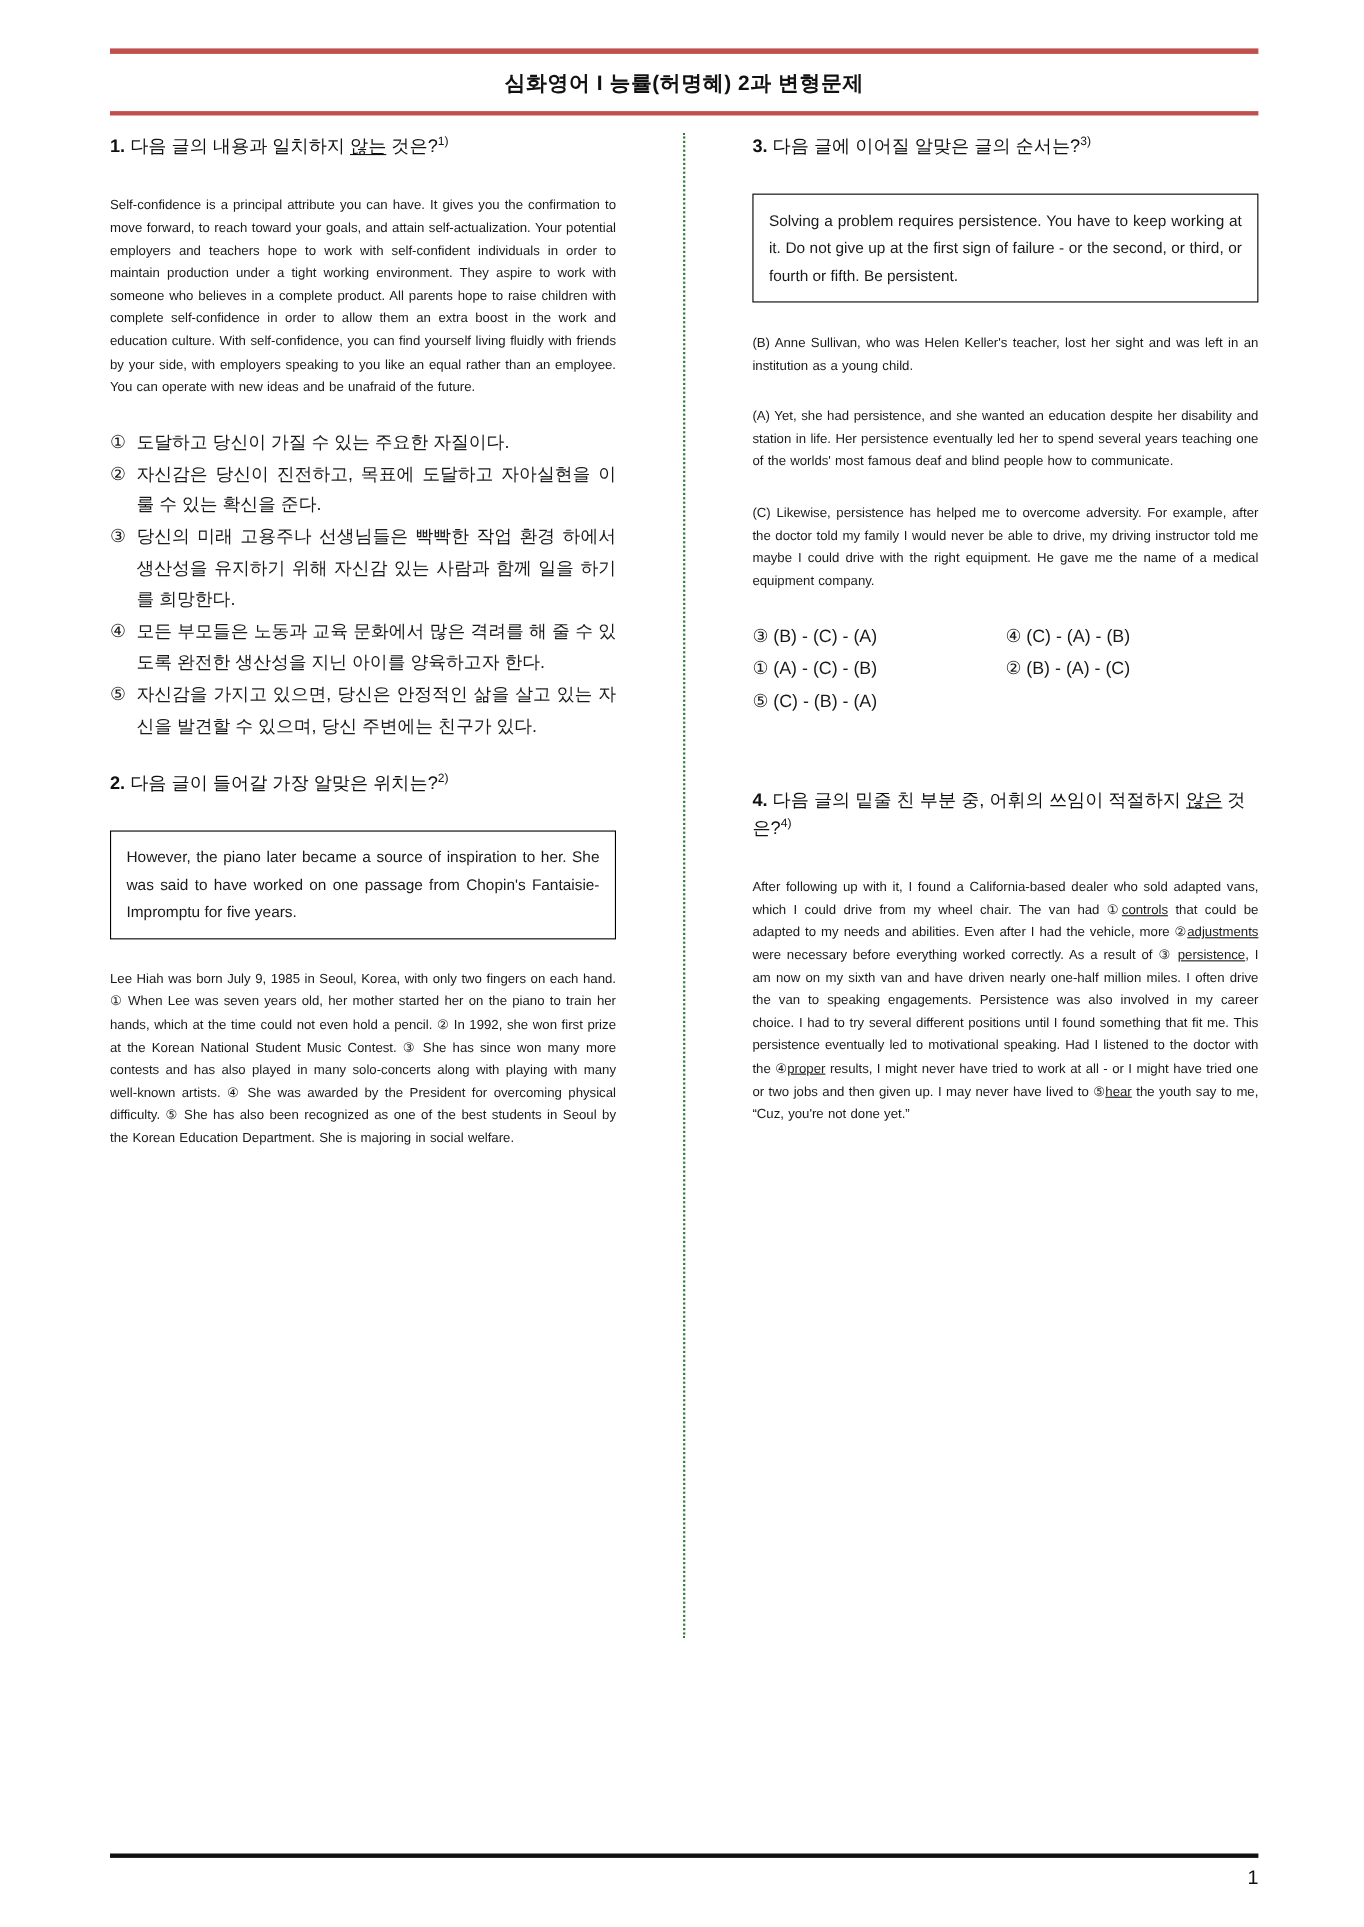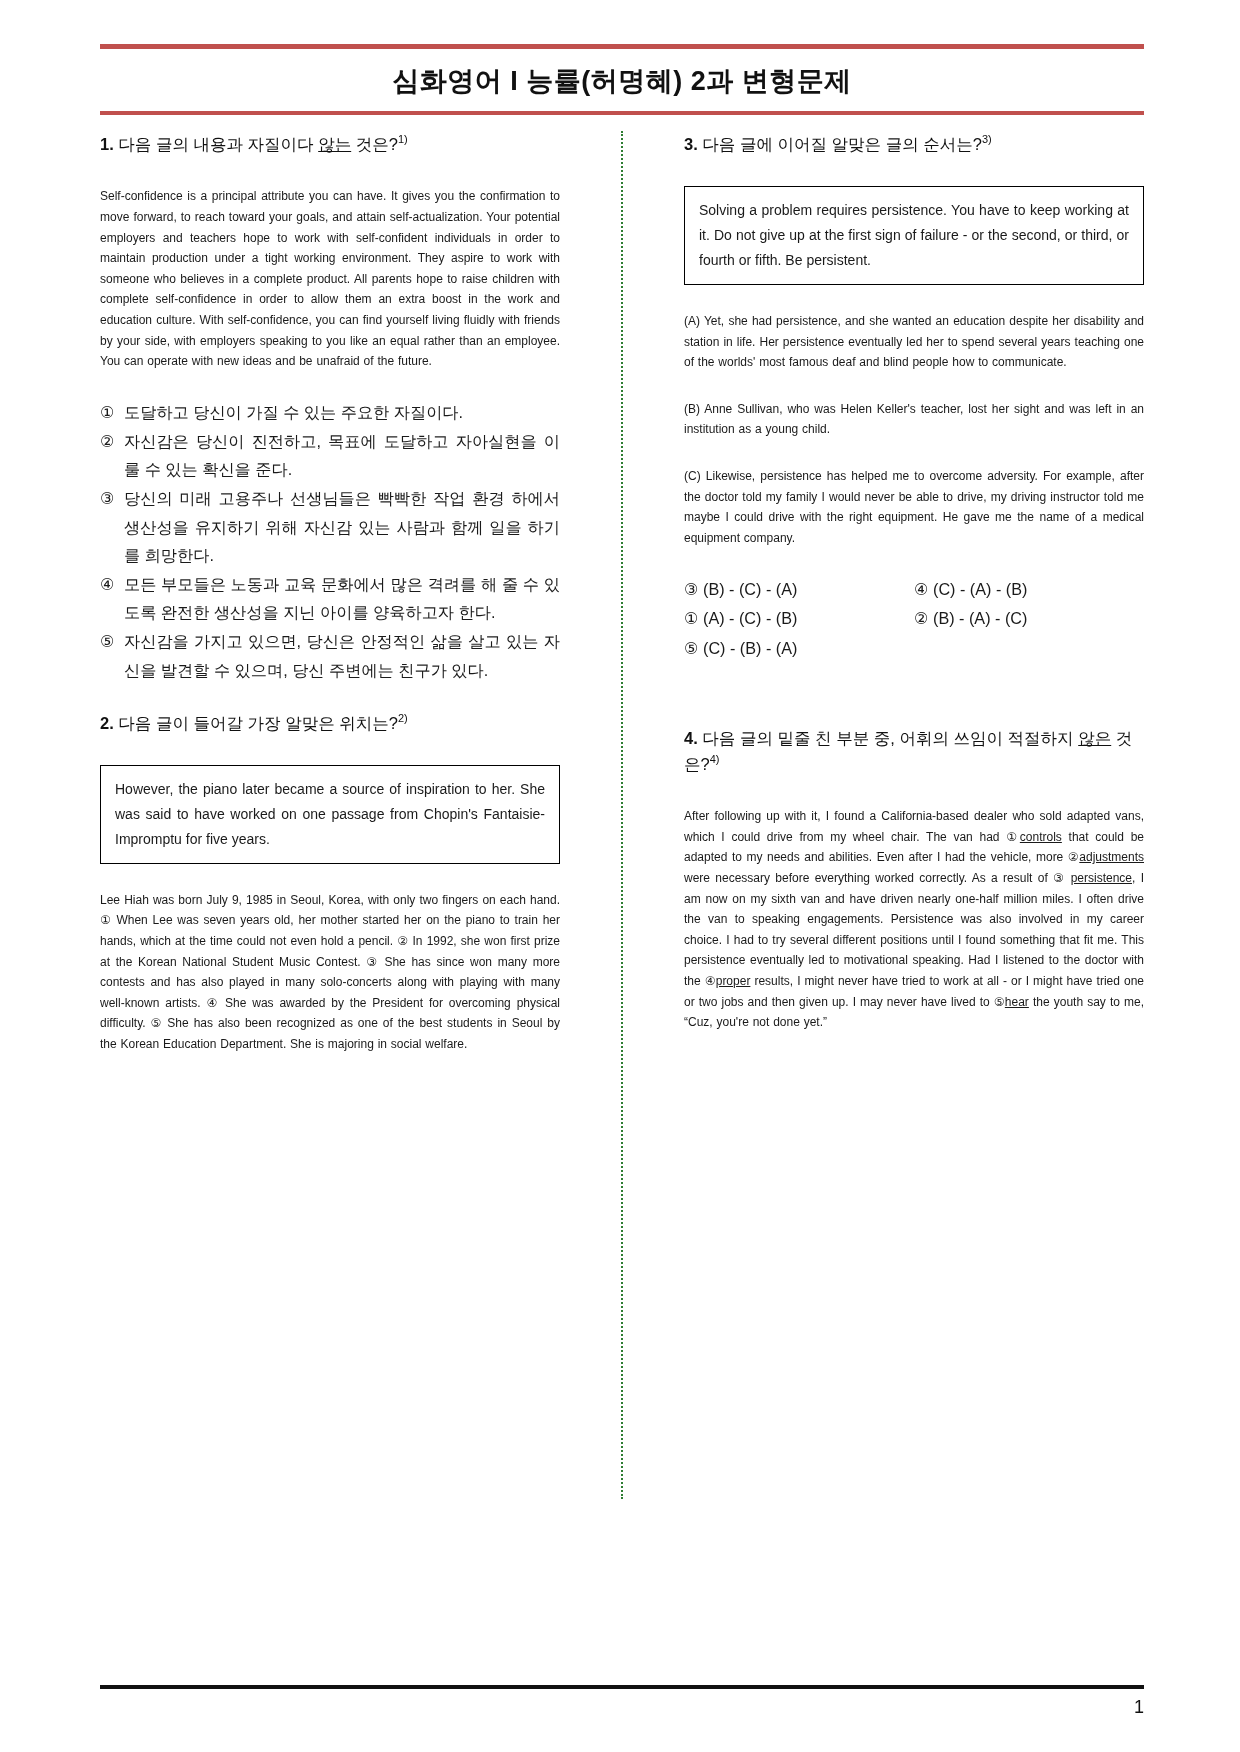--- a/index.html
+++ b/index.html
@@ -26,21 +26,21 @@
 
   
   .hdr-rule-top {
     height: 5px;
     background: #c0504d;
     width: 1044px;
     margin: 0 0 0 0;
   }
   .doc-title {
     text-align: center;
-    font-size: 27px;
+    font-size: 19px;
     font-weight: bold;
     letter-spacing: 0.5px;
     color: #111;
     padding: 14px 0 12px 0;
     width: 1044px;
   }
   .hdr-rule-bot {
     height: 4px;
     background: #c0504d;
     width: 1044px;
@@ -164,21 +164,21 @@
 
   <div class="hdr-rule-top"></div>
   <div class="doc-title">심화영어 I 능률(허명혜) 2과 변형문제</div>
   <div class="hdr-rule-bot"></div>
 
   <div class="columns">
 
     <div class="col col-left">
 
       <div class="q-head">
-        <span class="qnum">1.</span><span> 다음 글의 내용과 자질이다 </span><u>않는</u><span> 것은?</span><span class="sup">1)</span>
+        <span class="qnum">1.</span><span> 다음 글의 내용과 일치하지 </span><u>않는</u><span> 것은?</span><span class="sup">1)</span>
       </div>
 
       <div class="passage">Self-confidence is a principal attribute you can have. It gives you the confirmation to move forward, to reach toward your goals, and attain self-actualization. Your potential employers and teachers hope to work with self-confident individuals in order to maintain production under a tight working environment. They aspire to work with someone who believes in a complete product. All parents hope to raise children with complete self-confidence in order to allow them an extra boost in the work and education culture. With self-confidence, you can find yourself living fluidly with friends by your side, with employers speaking to you like an equal rather than an employee. You can operate with new ideas and be unafraid of the future.</div>
 
       <div class="choices">
         <div class="choice">
           <span class="marker">①</span>
           <span class="ctext">도달하고 당신이 가질 수 있는 주요한 자질이다.</span>
         </div>
         <div class="choice">
@@ -214,22 +214,22 @@
     </div>
 
     <div class="col col-right">
 
       <div class="q-head">
         <span class="qnum">3.</span><span> 다음 글에 이어질 알맞은 글의 순서는?</span><span class="sup">3)</span>
       </div>
 
       <div class="boxed">Solving a problem requires persistence. You have to keep working at it. Do not give up at the first sign of failure - or the second, or third, or fourth or fifth. Be persistent.</div>
 
+      <div class="passage">(B) Anne Sullivan, who was Helen Keller's teacher, lost her sight and was left in an institution as a young child.</div>
       <div class="passage">(A) Yet, she had persistence, and she wanted an education despite her disability and station in life. Her persistence eventually led her to spend several years teaching one of the worlds' most famous deaf and blind people how to communicate.</div>
-      <div class="passage">(B) Anne Sullivan, who was Helen Keller's teacher, lost her sight and was left in an institution as a young child.</div>
       <div class="passage">(C) Likewise, persistence has helped me to overcome adversity. For example, after the doctor told my family I would never be able to drive, my driving instructor told me maybe I could drive with the right equipment. He gave me the name of a medical equipment company.</div>
 
       <div class="order-choices">
         <div class="order-row">
           <div class="order-cell">
             <span>③</span>
             <span>(B) - (C) - (A)</span>
           </div>
           <div class="order-cell">
             <span>④</span>

